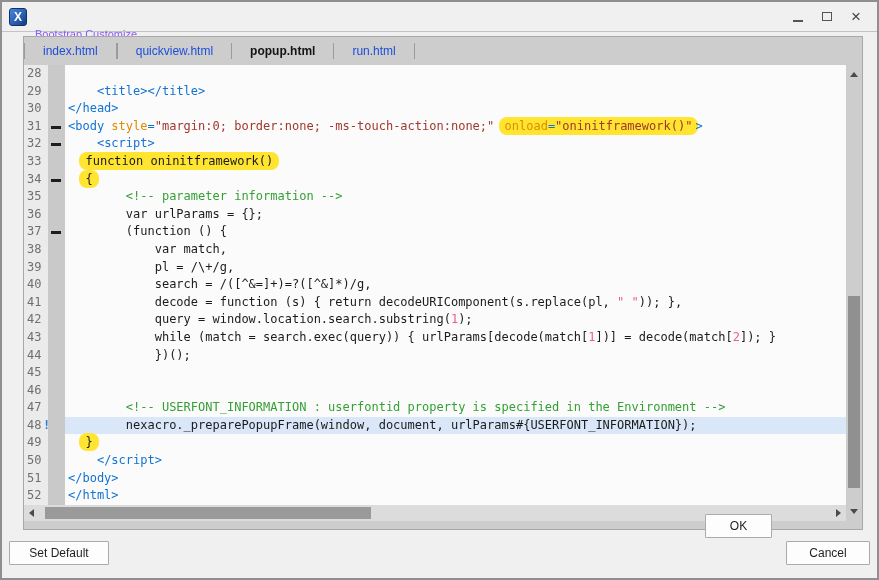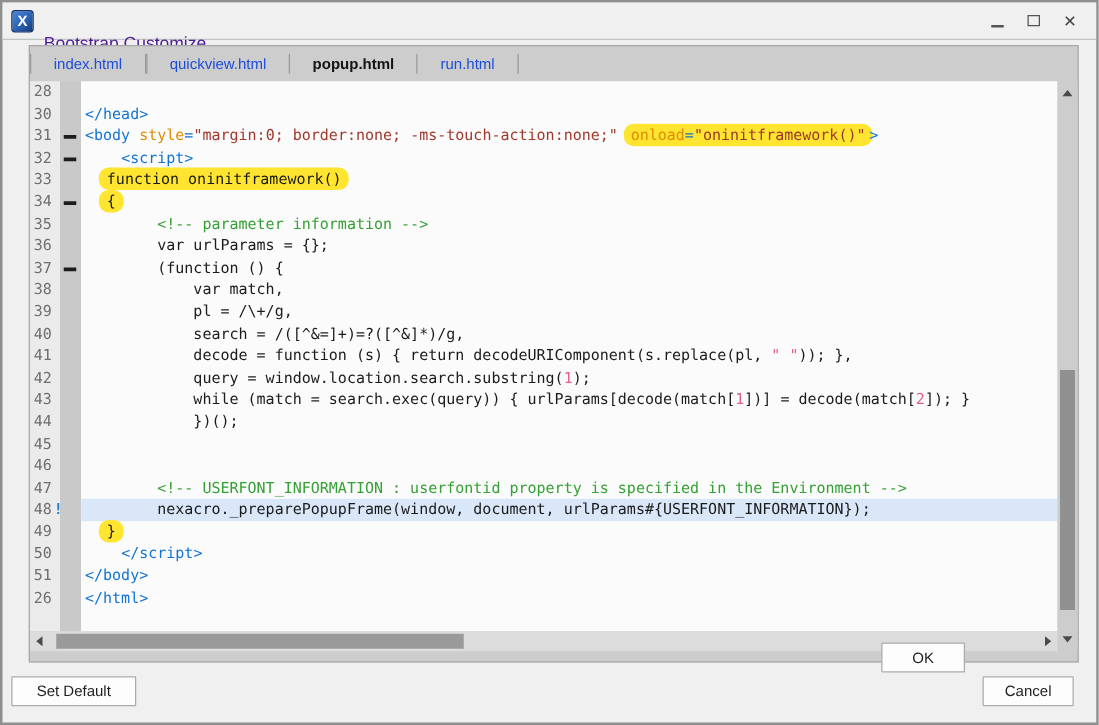--- a/index.html
+++ b/index.html
@@ -1,21 +1,21 @@
 <!DOCTYPE html>
 <html><head>
 <meta charset="utf-8">
 <style>
   html,body{margin:0;padding:0;background:#e9e9e9;font-family:"Liberation Sans",sans-serif;}
   .dialog{position:relative;width:879px;height:580px;background:#f0f0f0;border:2px solid #8f8f8f;box-sizing:border-box;overflow:hidden;}
 
   
   .titlebar{position:absolute;left:0;top:0;right:0;height:30px;background:#f0f0f0;border-bottom:1px solid #c3c3c3;display:flex;align-items:center;padding:0 7px;box-sizing:border-box;}
   .app-icon{width:18px;height:18px;flex:none;background:linear-gradient(135deg,#4a86d8 0%,#2a62b4 55%,#123a7c 100%);border:1px solid #11306b;border-radius:3px;color:#fff;font-weight:bold;font-size:12px;line-height:16px;text-align:center;margin-right:8px;box-sizing:border-box;}
-  .title-text{font-size:14px;color:#4c1d95;margin-top:34px;}
+  .title-text{font-size:11px;color:#8b5cf6;margin-top:34px;}
   .win-controls{margin-left:auto;display:flex;align-items:center;gap:9px;margin-right:4px;}
   .wc{width:20px;height:20px;display:flex;align-items:center;justify-content:center;color:#4d4d4d;cursor:default;}
   .wc .min-bar{width:10px;height:2px;background:#555;margin-top:8px;}
   .wc .max-box{width:10px;height:9px;border:1px solid #555;box-sizing:border-box;}
   .wc.close{font-size:17px;line-height:17px;color:#444;}
 
   
   .tab-panel{position:absolute;left:21px;top:34px;width:840px;height:494px;background:#cdcdcd;border:1px solid #a8a8a8;box-sizing:border-box;}
   .tabbar{height:28px;display:flex;align-items:center;}
   .tab-sep{width:1px;height:16px;background:#9b9b9b;flex:none;}
@@ -41,21 +41,21 @@
   .sb-down{position:absolute;bottom:7px;left:4px;width:0;height:0;border-left:4px solid transparent;border-right:4px solid transparent;border-top:5px solid #4a4a4a;}
   .hscroll{position:absolute;left:0;top:468px;width:822px;height:16px;background:#dcdcdc;}
   .hthumb{position:absolute;top:2px;height:12px;left:21px;width:326px;background:#9a9a9a;}
   .sb-left{position:absolute;left:5px;top:4px;width:0;height:0;border-top:4px solid transparent;border-bottom:4px solid transparent;border-right:5px solid #4a4a4a;}
   .sb-right{position:absolute;right:5px;top:4px;width:0;height:0;border-top:4px solid transparent;border-bottom:4px solid transparent;border-left:5px solid #4a4a4a;}
 
   
   .btn{position:absolute;height:24px;background:#fdfdfd;border:1px solid #ababab;font-size:12px;color:#1e1e1e;text-align:center;line-height:22px;box-sizing:border-box;border-radius:1px;cursor:default;}
   .btn-setdefault{left:7px;top:539px;width:100px;}
   .btn-ok{left:703px;top:512px;width:67px;}
-  .btn-cancel{left:784px;top:539px;width:73px;}
+  .btn-cancel{left:784px;top:539px;width:84px;}
 </style>
 </head>
 <body>
 
 <div class="dialog">
 
   <div class="titlebar">
     <div class="app-icon">X</div>
     <div class="title-text">Bootstrap Customize</div>
     <div class="win-controls">
@@ -85,20 +85,25 @@
         <div class="tab-sep"></div>
       </div>
 
     <div class="editor-rows">
         <div class="row">
           <div class="num">28</div>
           <div class="fold"></div>
           <div class="code"></div>
         </div>
         <div class="row">
+          <div class="num">29</div>
+          <div class="fold"></div>
+          <div class="code"><span style="color: rgb(27, 27, 27);">    </span><span style="color: rgb(18, 115, 210);">&lt;title&gt;&lt;/title&gt;</span></div>
+        </div>
+        <div class="row">
           <div class="num">30</div>
           <div class="fold"></div>
           <div class="code"><span style="color: rgb(18, 115, 210);">&lt;/head&gt;</span></div>
         </div>
         <div class="row">
           <div class="num">31</div>
           <div class="fold">
             <span class="fold-mark"></span>
           </div>
           <div class="code"><span style="color: rgb(18, 115, 210);">&lt;body</span><span style="color: rgb(27, 27, 27);"> </span><span style="color: rgb(224, 140, 0);">style</span><span style="color: rgb(18, 115, 210);">=</span><span style="color: rgb(160, 57, 44);">"margin:0; border:none; -ms-touch-action:none;"</span><span style="color: rgb(27, 27, 27);"> </span><span class="hl"><span style="color: rgb(224, 140, 0);">onload</span><span style="color: rgb(18, 115, 210);">=</span><span style="color: rgb(160, 57, 44);">"oninitframework()"</span></span><span style="color: rgb(18, 115, 210);">&gt;</span></div>
@@ -205,21 +210,21 @@
           <div class="num">50</div>
           <div class="fold"></div>
           <div class="code"><span style="color: rgb(27, 27, 27);">    </span><span style="color: rgb(18, 115, 210);">&lt;/script&gt;</span></div>
         </div>
         <div class="row">
           <div class="num">51</div>
           <div class="fold"></div>
           <div class="code"><span style="color: rgb(18, 115, 210);">&lt;/body&gt;</span></div>
         </div>
         <div class="row">
-          <div class="num">26</div>
+          <div class="num">52</div>
           <div class="fold"></div>
           <div class="code"><span style="color: rgb(18, 115, 210);">&lt;/html&gt;</span></div>
         </div>
       </div>
 
     <div class="vscroll">
       <div class="sb-up"></div>
       <div class="vthumb"></div>
       <div class="sb-down"></div>
     </div>

